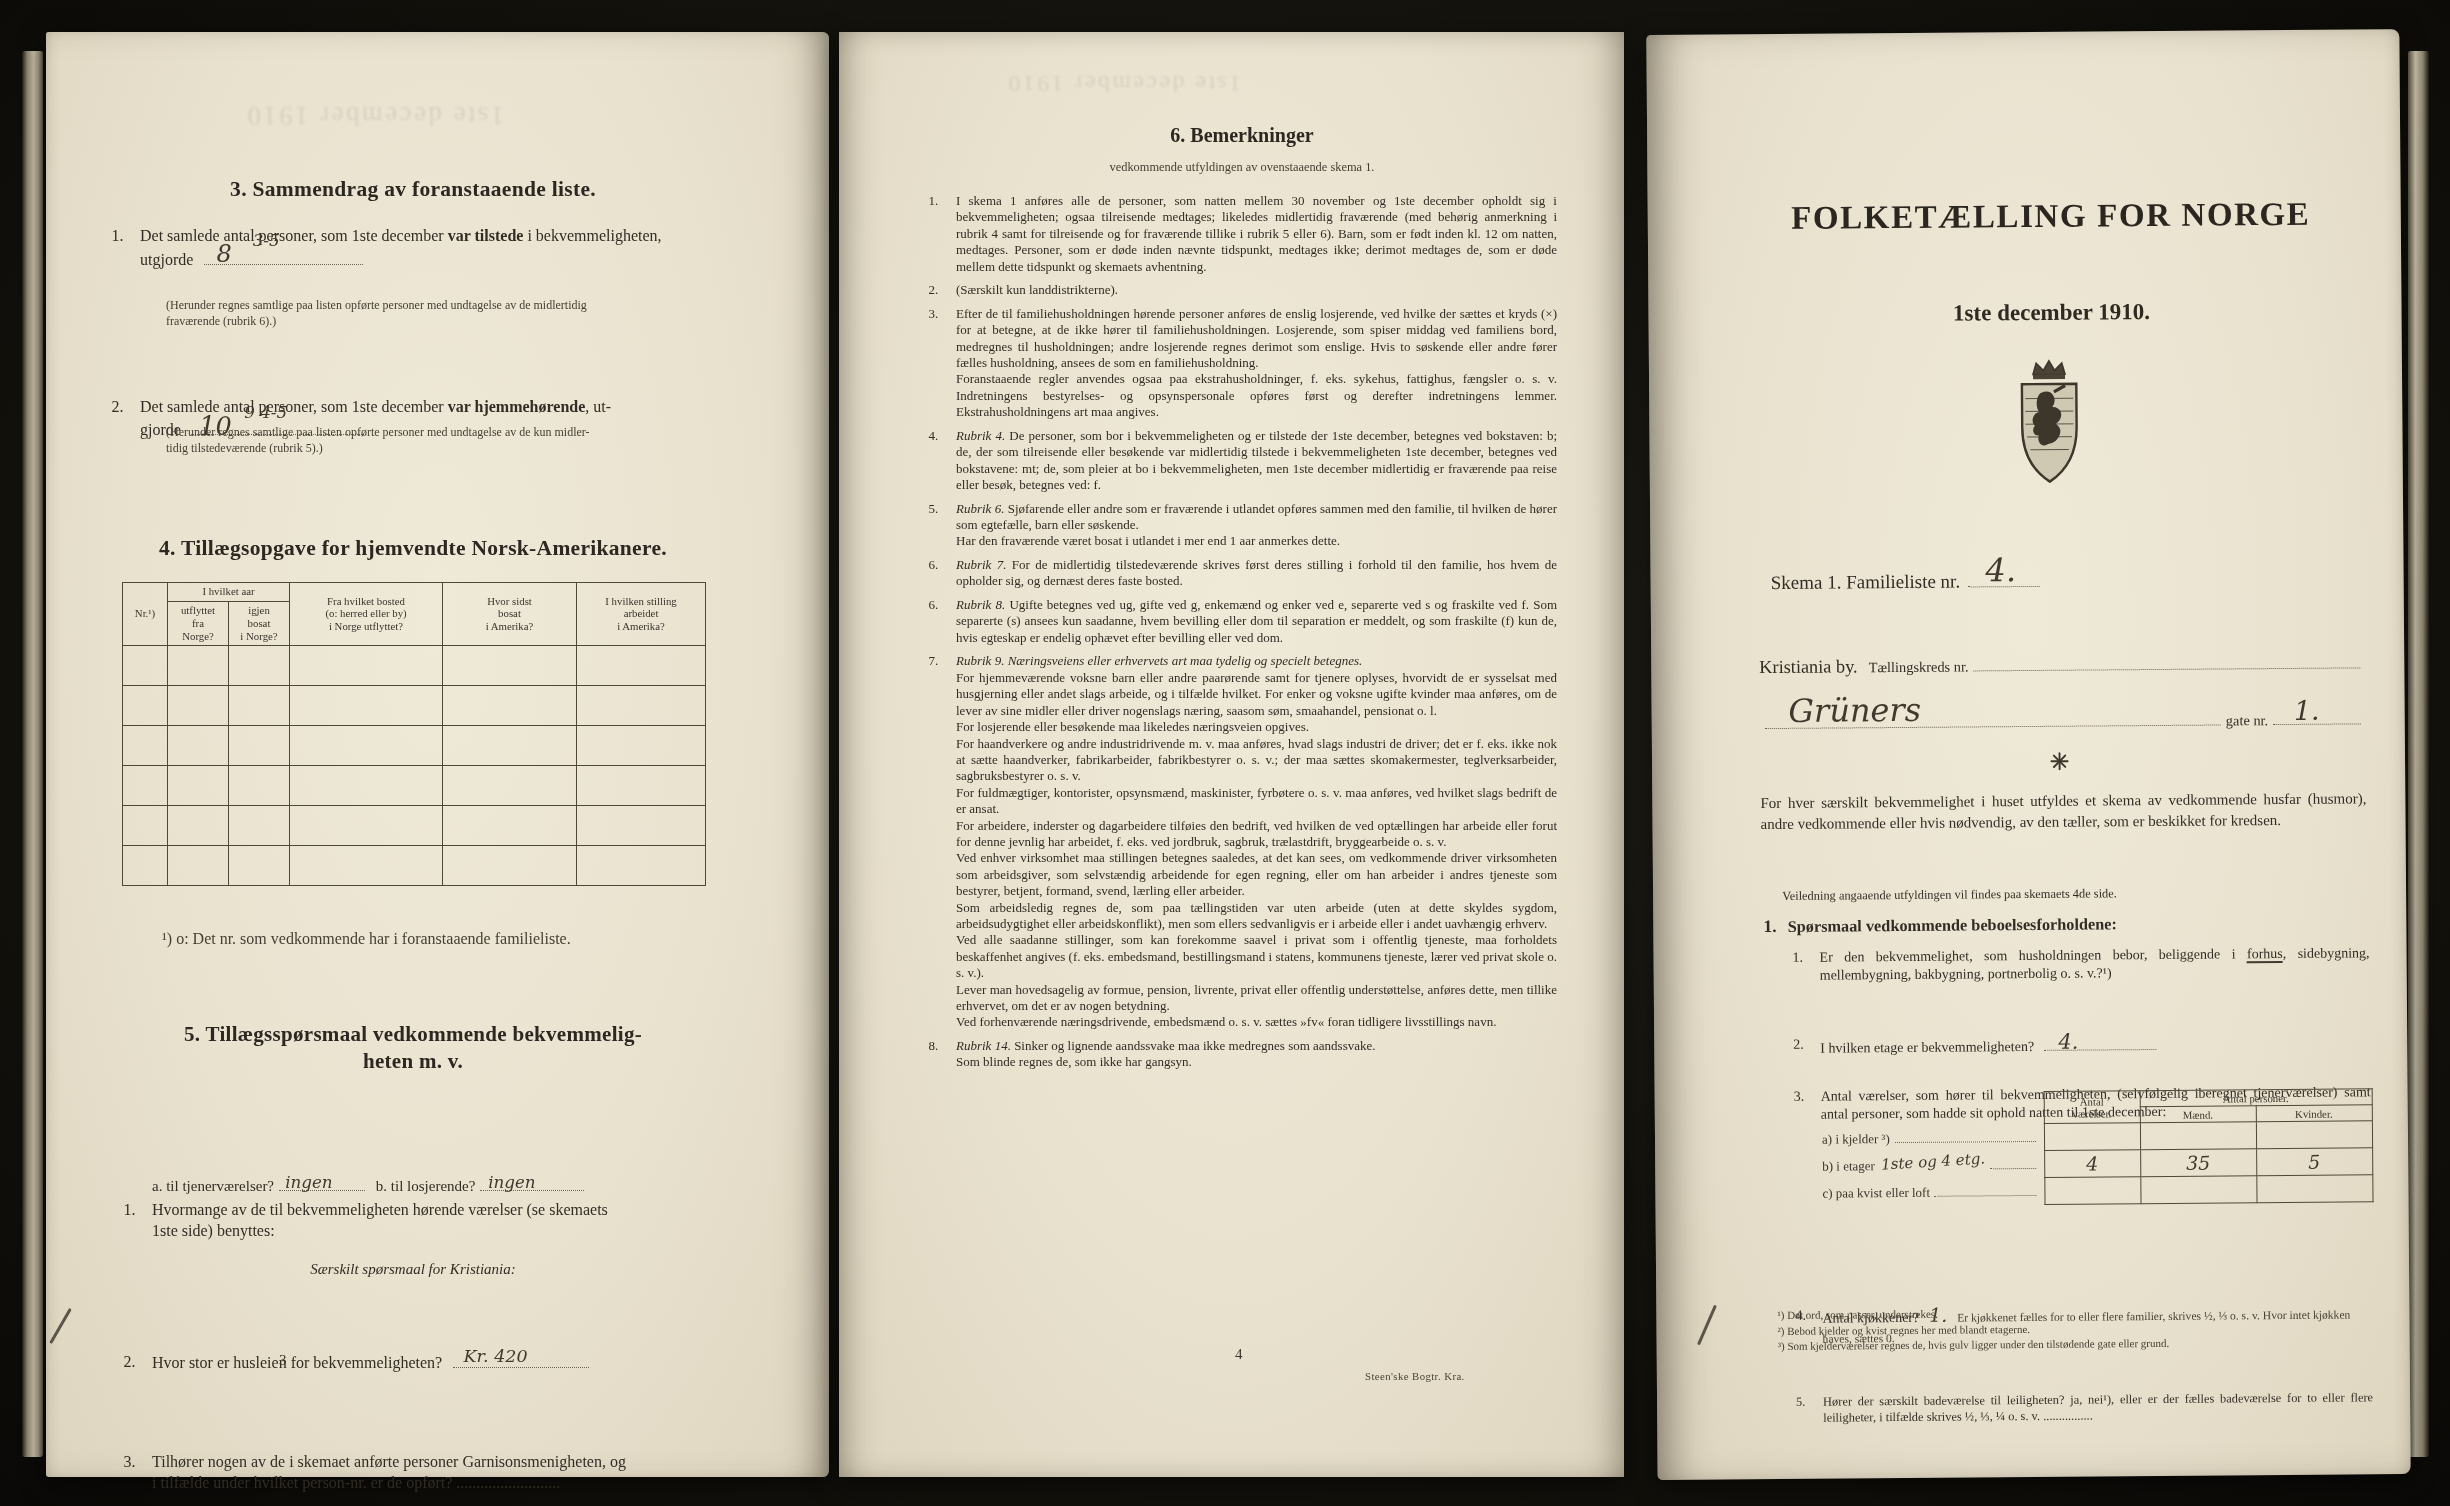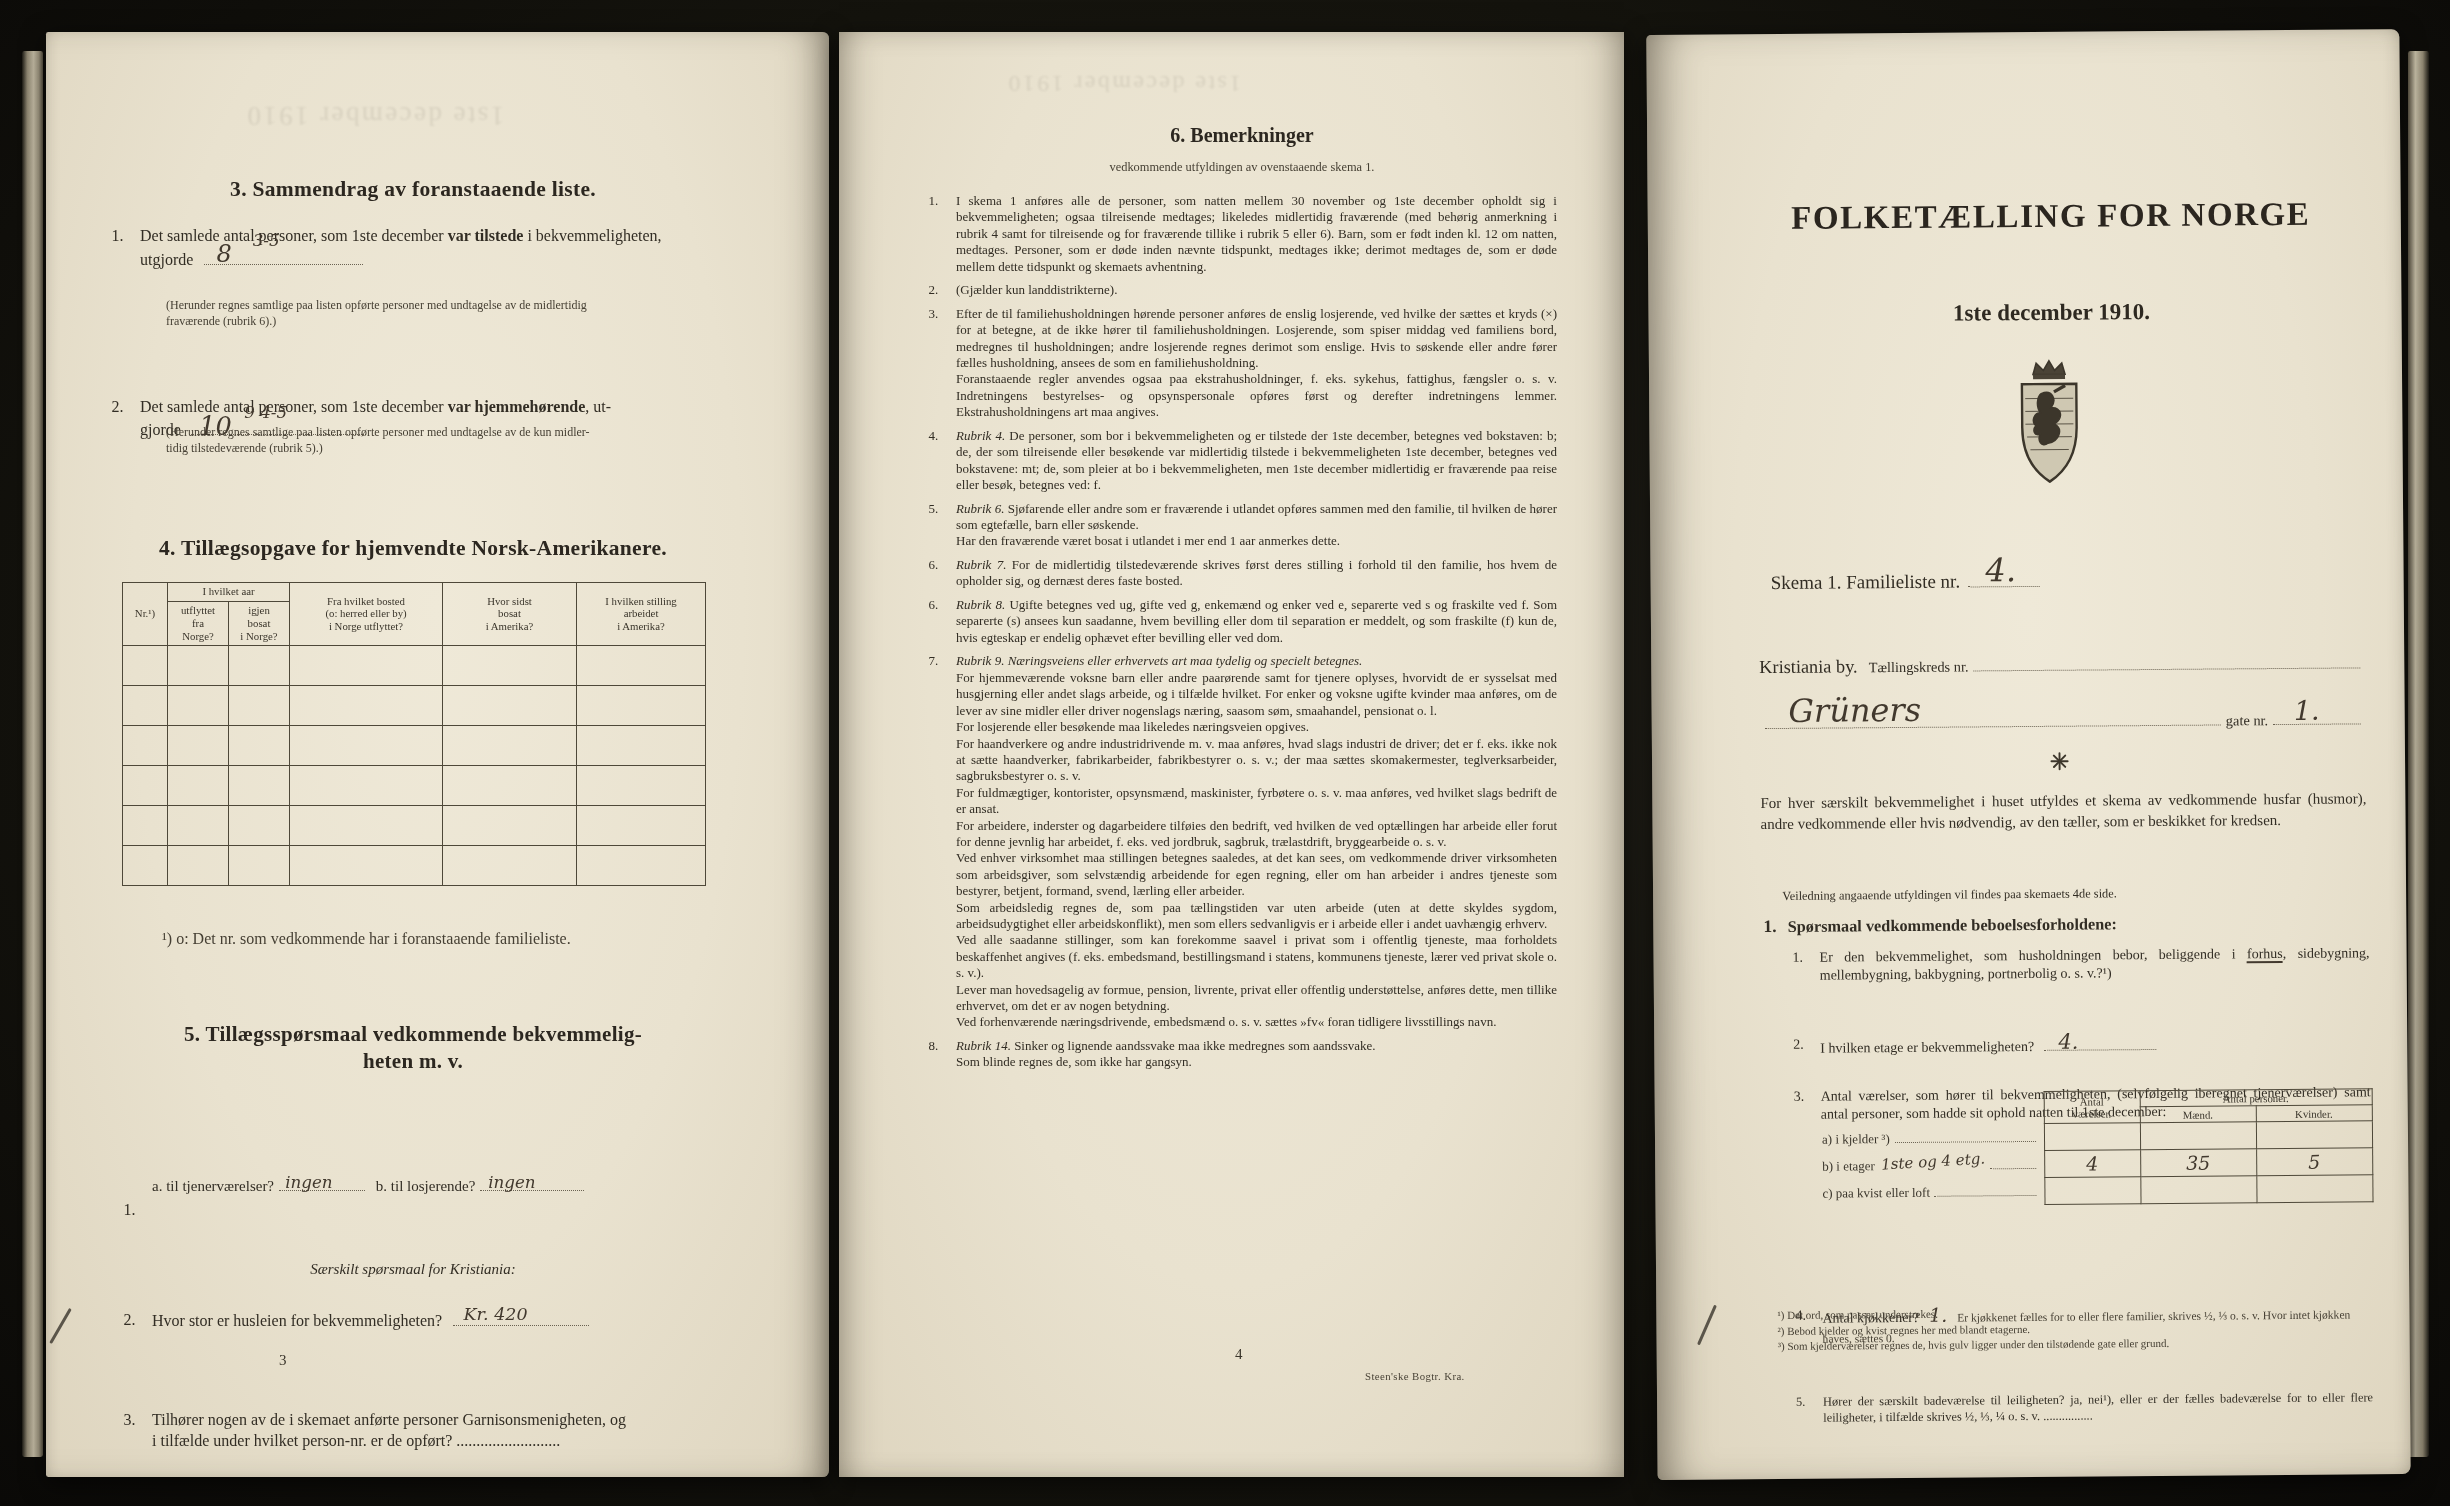--- a/index.html
+++ b/index.html
@@ -187,20 +187,22 @@
       </tbody>
     </table>
 
     <div class="abs lfoot" style="left:116px;top:898px;width:510px;">¹) o: Det nr. som vedkommende har i foranstaaende familieliste.</div>
 
     <div class="abs sec-h pre" style="left:64px;top:989px;width:606px;font-size:21px;line-height:27px;">5. Tillægsspørsmaal vedkommende bekvemmelig-
 heten m. v.</div>
 
     <div class="abs q" style="left:76px;top:1078px;width:582px;">
       <span class="qnum">1.</span>
+      <span class="pre">Hvormange av de til bekvemmeligheten hørende værelser (se skemaets
+1ste side) benyttes:</span>
     </div>
 
     <div class="abs" style="left:106px;top:1142px;width:558px;font-size:15px;display:flex;align-items:baseline;">
       <span>a. til tjenerværelser?</span>
       <span class="writein" style="width:86px;margin:0 11px 0 4.8px;">
         <span class="hand" style="position:absolute;left:6.4px;bottom:-1.6px;font-size:16.7px;">ingen</span>
       </span>
       <span>b. til losjerende?</span>
       <span class="writein" style="width:104px;margin-left:4.8px;">
         <span class="hand" style="position:absolute;left:8px;bottom:-1.6px;font-size:16.7px;">ingen</span>
@@ -233,21 +235,21 @@
     <div class="abs m-title" style="left:88px;top:92px;width:630px;">6. Bemerkninger</div>
     <div class="abs m-sub" style="left:88px;top:128px;width:630px;">vedkommende utfyldingen av ovenstaaende skema 1.</div>
 
     <div class="abs just" style="left:88px;top:161px;width:630px;">
       <div class="m-item">
         <span class="mnum">1.</span>
         <span class="lead"></span><span class="pre">I skema 1 anføres alle de personer, som natten mellem 30 november og 1ste december opholdt sig i bekvemmeligheten; ogsaa tilreisende medtages; likeledes midlertidig fraværende (med behørig anmerkning i rubrik 4 samt for tilreisende og for fraværende tillike i rubrik 5 eller 6).  Barn, som er født inden kl. 12 om natten, medtages.  Personer, som er døde inden nævnte tidspunkt, medtages ikke; derimot medtages de, som er døde mellem dette tidspunkt og skemaets avhentning.</span>
       </div>
       <div class="m-item">
         <span class="mnum">2.</span>
-        <span class="lead"></span><span class="pre">(Gjælder kun landdistrikterne).</span>
+        <span class="lead"></span><span class="pre">(Særskilt kun landdistrikterne).</span>
       </div>
       <div class="m-item">
         <span class="mnum">3.</span>
         <span class="lead"></span><span class="pre">Efter de til familiehusholdningen hørende personer anføres de enslig losjerende, ved hvilke der sættes et kryds (×) for at betegne, at de ikke hører til familiehusholdningen.  Losjerende, som spiser middag ved familiens bord, medregnes til husholdningen; andre losjerende regnes derimot som enslige.  Hvis to søskende eller andre fører fælles husholdning, ansees de som en familiehusholdning.
 Foranstaaende regler anvendes ogsaa paa ekstrahusholdninger, f. eks. sykehus, fattighus, fængsler o. s. v.  Indretningens bestyrelses- og opsynspersonale opføres først og derefter indretningens lemmer.  Ekstrahusholdningens art maa angives.</span>
       </div>
       <div class="m-item">
         <span class="mnum">4.</span>
         <span class="lead">Rubrik 4.</span><span class="pre">  De personer, som bor i bekvemmeligheten og er tilstede der 1ste december, betegnes ved bokstaven: b; de, der som tilreisende eller besøkende var midlertidig tilstede i bekvemmeligheten 1ste december, betegnes ved bokstavene: mt; de, som pleier at bo i bekvemmeligheten, men 1ste december midlertidig er fraværende paa reise eller besøk, betegnes ved: f.</span>
       </div>

